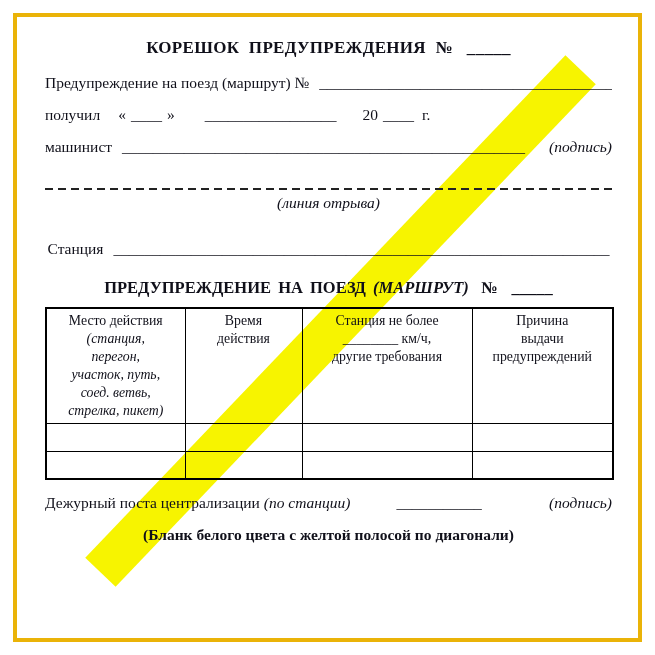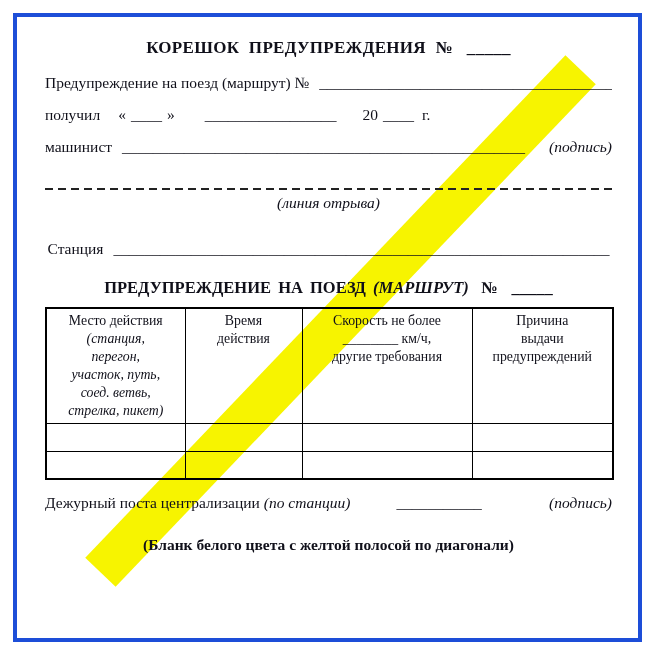--- a/index.html
+++ b/index.html
@@ -2,21 +2,21 @@
 <html lang="ru"><head>
 <meta charset="utf-8">
 <style>
   html,body { margin:0; padding:0; background:#ffffff; }
   .page {
     position:relative; width:655px; height:655px; background:#ffffff;
     font-family:"Liberation Serif","DejaVu Serif",serif; color:#10101a;
   }
   .frame {
     position:absolute; left:13px; top:13px; width:629px; height:629px;
-    border:4px solid #1d4ed8; box-sizing:border-box; overflow:hidden; background:#fff;
+    border:4px solid #eab308; box-sizing:border-box; overflow:hidden; background:#fff;
   }
   .stripe {
     position:absolute; left:-24px; top:283px; width:695px; height:42px;
     background:#F7F400; transform:rotate(-46.3deg); z-index:0;
   }
   .content { position:relative; z-index:1; padding:0 26px 0 28px; }
 
   .title1 {
     margin-top:19px; text-align:center; font-weight:bold; font-size:17px;
     line-height:23px; word-spacing:5px; letter-spacing:0.3px;
@@ -60,21 +60,21 @@
     vertical-align:top; padding:3px 20px; text-align:center;
   }
   th.place { text-align:left; padding-left:7px; padding-right:8px; }
   .hline { display:block; }
   .note-line { display:block; font-style:italic; }
   tbody tr.empty-row:nth-child(1) { height:28px; }
   tbody tr.empty-row:nth-child(2) { height:27px; }
 
   .duty { margin-top:12px; }
   .strike { margin-top:4px; text-align:right; font-style:italic; font-size:15.5px; line-height:21px; }
-  .formnote { margin-top:21px; text-align:center; font-weight:bold; font-size:15.5px; line-height:21px; }
+  .formnote { margin-top:11px; text-align:center; font-weight:bold; font-size:15.5px; line-height:21px; }
 </style>
 </head>
 <body>
 
 <div class="page">
   <div class="frame">
     <div class="stripe"></div>
     <div class="content">
 
       <div class="title1">
@@ -122,21 +122,21 @@
               <span class="note-line">(станция, перегон,</span>
               <span class="note-line">участок, путь,</span>
               <span class="note-line">соед. ветвь,</span>
               <span class="note-line">стрелка, пикет)</span>
             </th>
             <th>
               <span class="hline">Время</span>
               <span class="hline">действия</span>
             </th>
             <th>
-              <span class="hline">Скорость не более</span>
+              <span class="hline">Станция не более</span>
               <span class="hline">________ км/ч,</span>
               <span class="hline">другие требования</span>
             </th>
             <th>
               <span class="hline">Причина</span>
               <span class="hline">выдачи</span>
               <span class="hline">предупреждений</span>
             </th>
           </tr>
         </thead>

